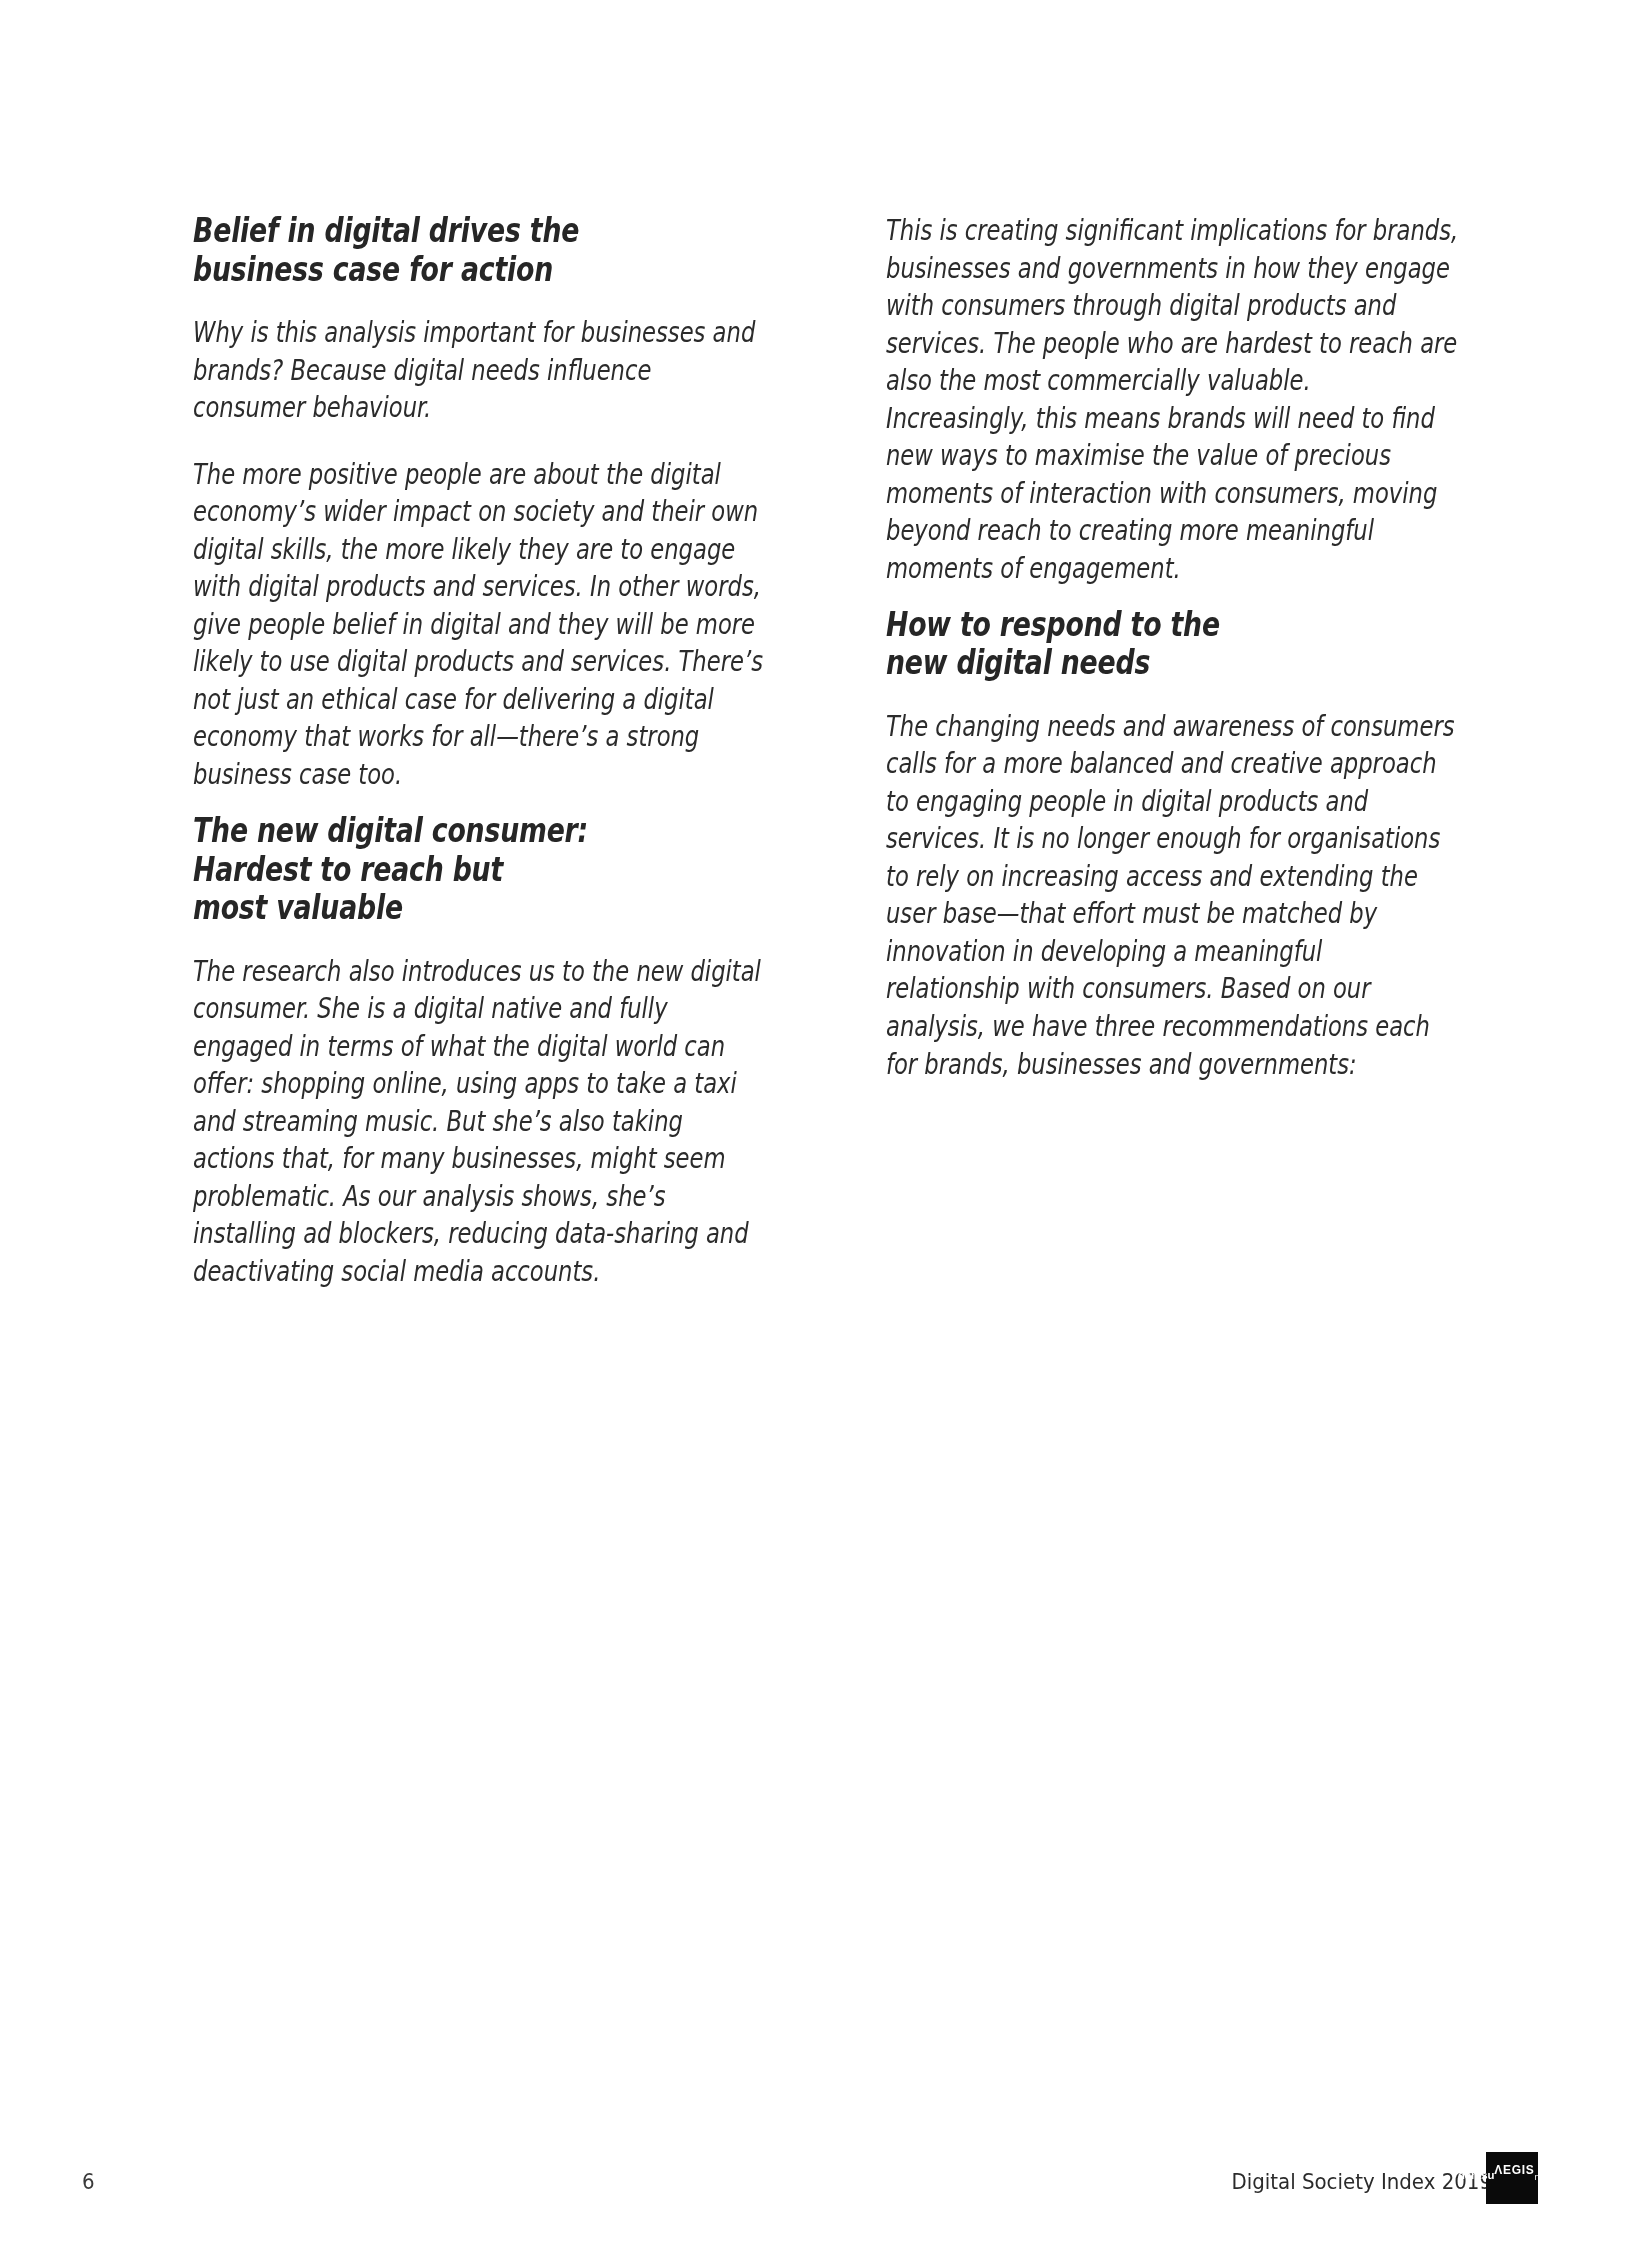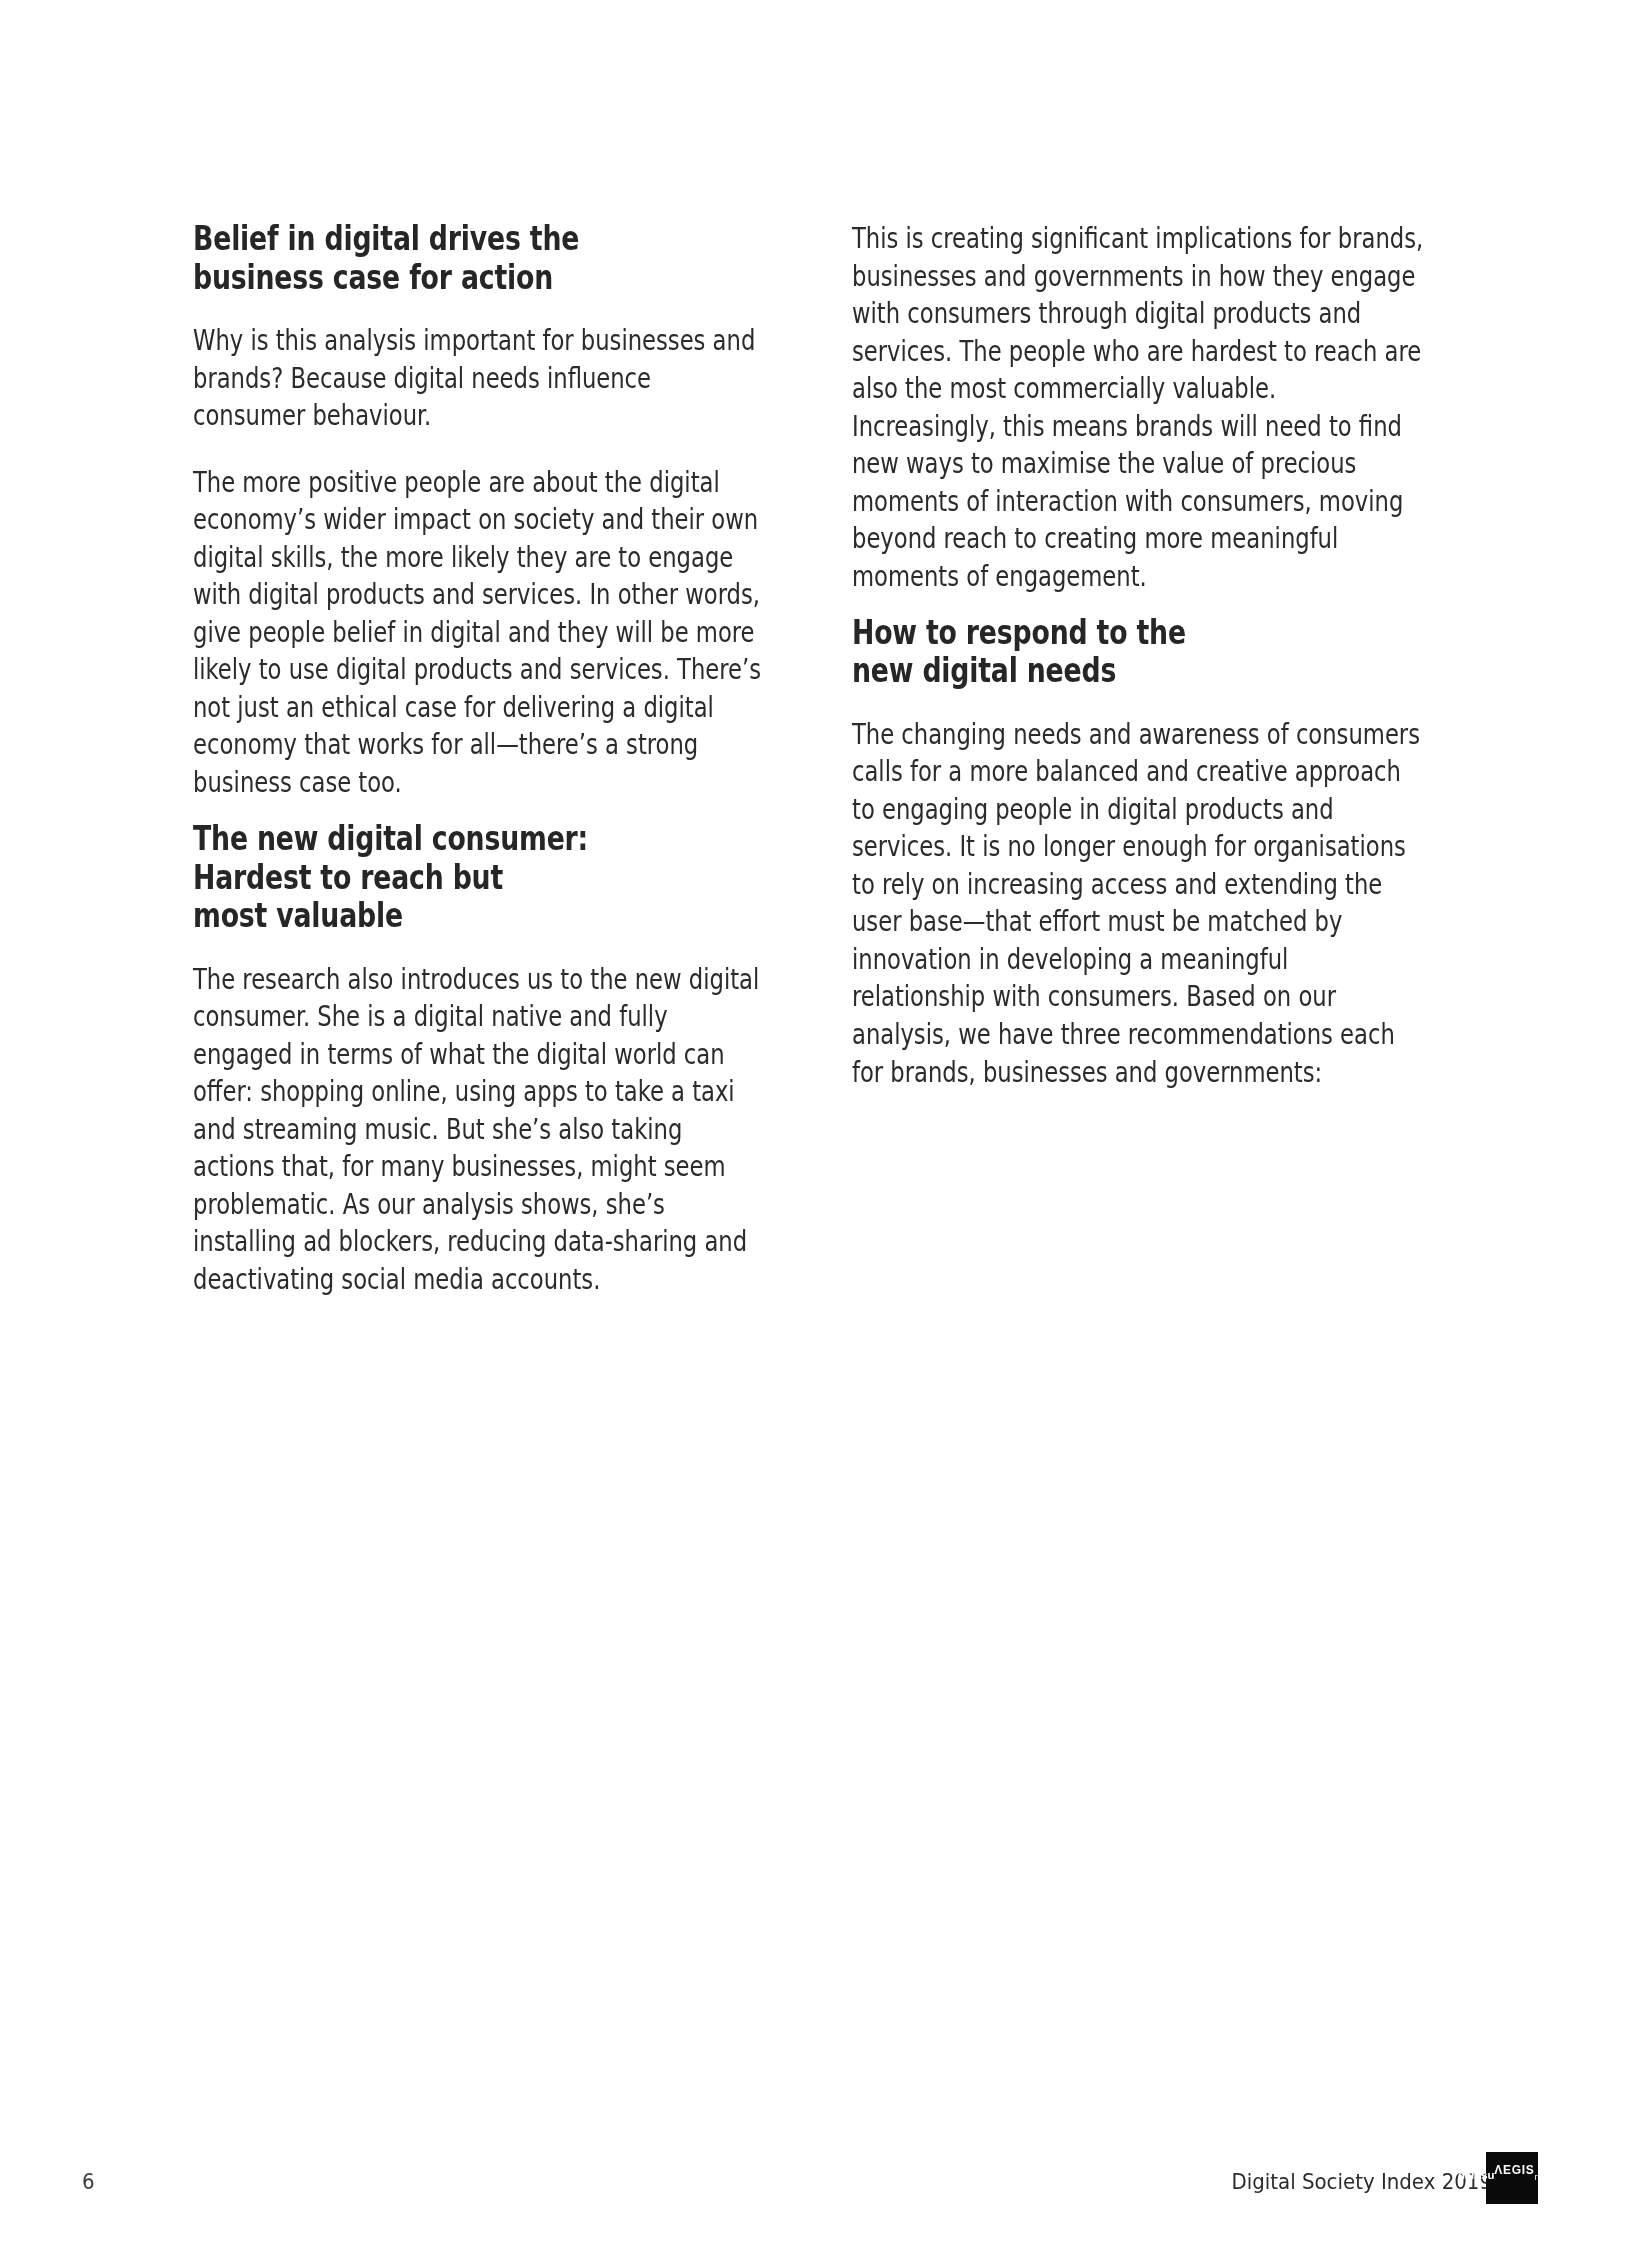--- a/index.html
+++ b/index.html
@@ -17,25 +17,26 @@
     height: 2261px;
     background: #ffffff;
     box-sizing: border-box;
     overflow: hidden;
   }
 
   
   .content {
     position: absolute;
     left: 193px;
-    top: 220px;
+    top: 212px;
     width: 1232px;
     display: flex;
     flex-direction: row;
-    gap: 86px;
+    gap: 120px;
+    font-style: italic;
   }
   .column {
     width: 573px;
     flex: 0 0 573px;
   }
 
   
   .heading {
     font-family: "Liberation Sans Narrow", "DejaVu Sans Condensed", "Liberation Sans", sans-serif;
     font-weight: 700;

